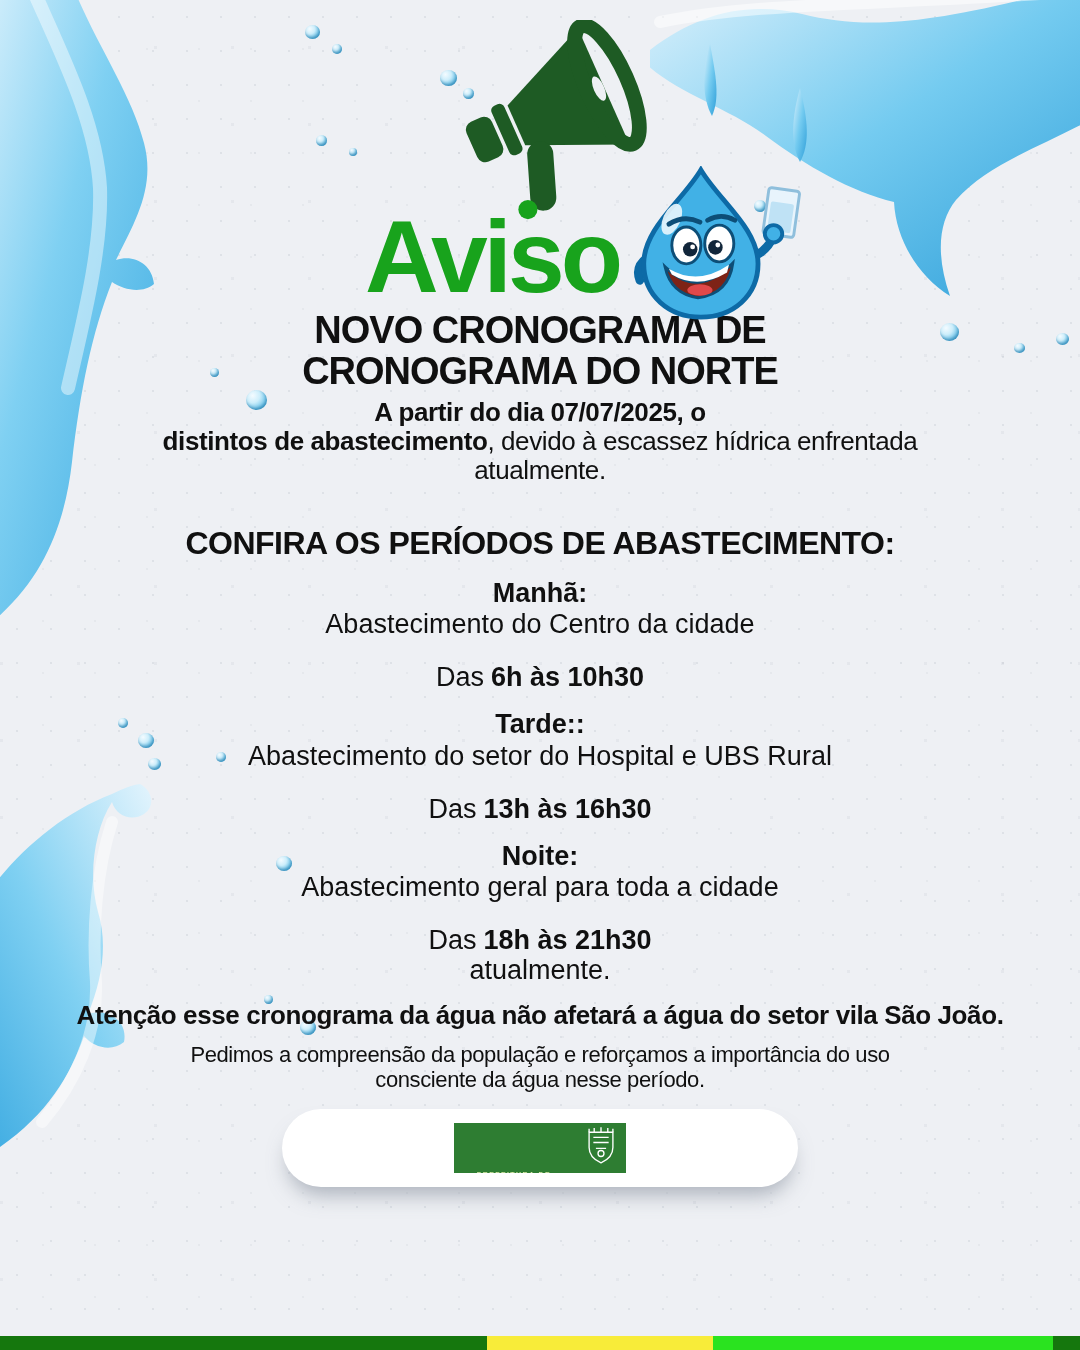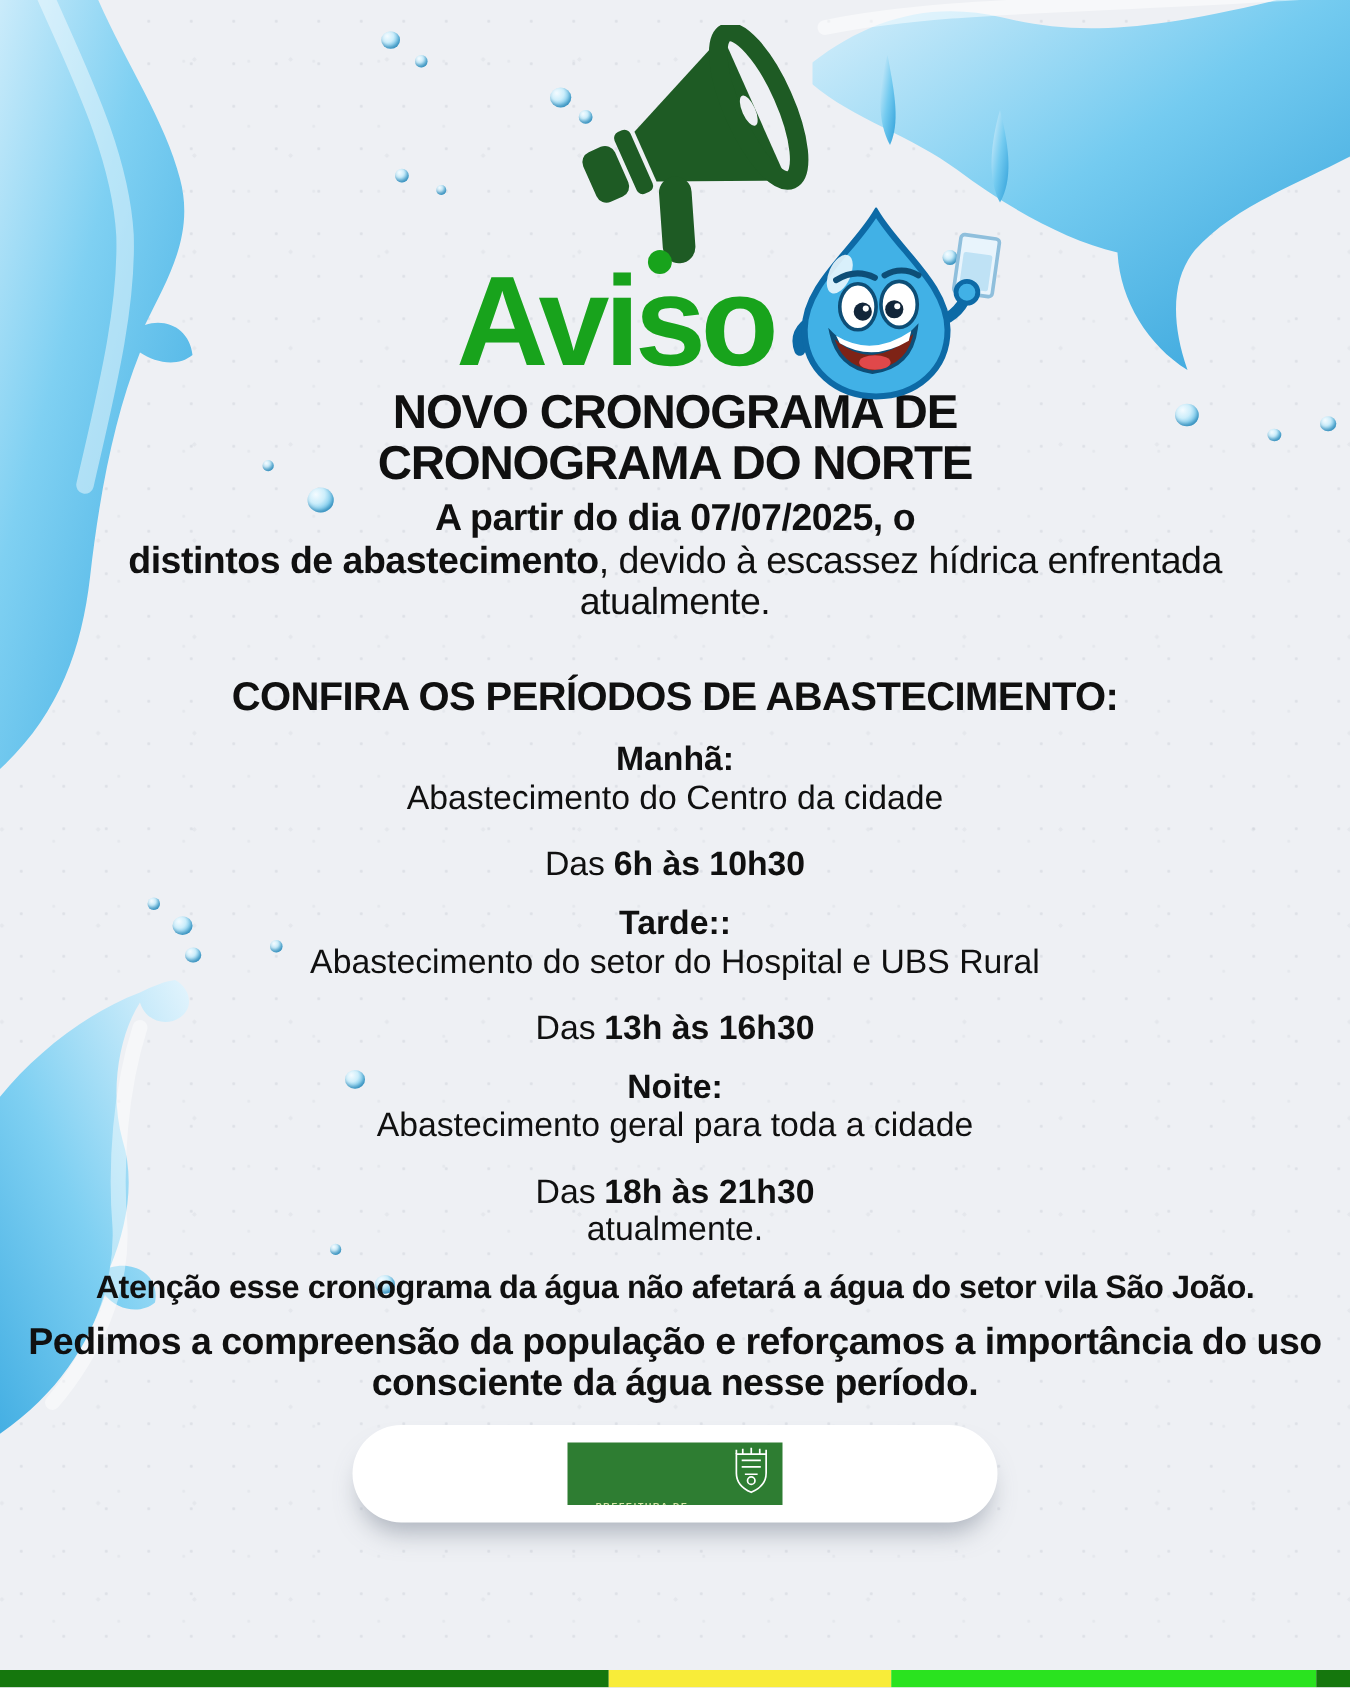--- a/index.html
+++ b/index.html
@@ -22,30 +22,30 @@
   }
   .content{position:absolute;inset:0;z-index:2;display:flex;flex-direction:column;align-items:center;text-align:center;color:#101010;}
   .megaphone{margin-top:20px;height:200px;transform:translateX(14px);}
   .title-row{position:relative;margin-top:-12px;}
   .badge{
     font-size:102px;line-height:.98;font-weight:bold;color:#18a31c;
     letter-spacing:-4px;transform:translateX(-48px);display:block;
   }
   .mascot{position:absolute;left:calc(50% + 70px);top:-42px;width:205px;height:155px;}
   .heading{margin-top:2px;font-weight:bold;font-size:38px;line-height:1.08;letter-spacing:-1px;}
-  .intro{margin-top:6px;font-size:30px;line-height:1.12;letter-spacing:-.4px;white-space:nowrap;}
+  .intro{margin-top:6px;font-size:26px;line-height:1.12;letter-spacing:-.4px;white-space:nowrap;}
   .b{font-weight:bold;}
   .section-title{margin-top:40px;font-weight:bold;font-size:32px;letter-spacing:-.5px;}
   .period{margin-top:16px;font-size:27px;line-height:1.15;}
   .period-label{font-weight:bold;}
   .period-time{margin-top:22px;text-align:center;}
   .time-prefix{margin-right:7px;}
   .period-suffix{line-height:1.05;}
   .attention{margin-top:16px;font-weight:bold;font-size:26px;letter-spacing:-.4px;white-space:nowrap;}
-  .closing{margin-top:12px;font-weight:bold;font-size:30px;line-height:1.13;letter-spacing:-.4px;white-space:nowrap;}
+  .closing{margin-top:12px;font-weight:normal;font-size:22px;line-height:1.13;letter-spacing:-.4px;white-space:nowrap;}
   .footer-pill{
     margin-top:16px;width:516px;height:78px;background:#ffffff;border-radius:39px;
     display:flex;align-items:center;justify-content:center;
     box-shadow:0 14px 20px -6px rgba(110,120,135,.5);
   }
   .logo-box{
     width:172px;height:50px;background:#2e7d32;display:flex;align-items:flex-end;
     gap:6px;padding:2px 8px;box-sizing:border-box;overflow:hidden;flex-direction:column;
   }
   .crest-svg{flex:0 0 auto;}

